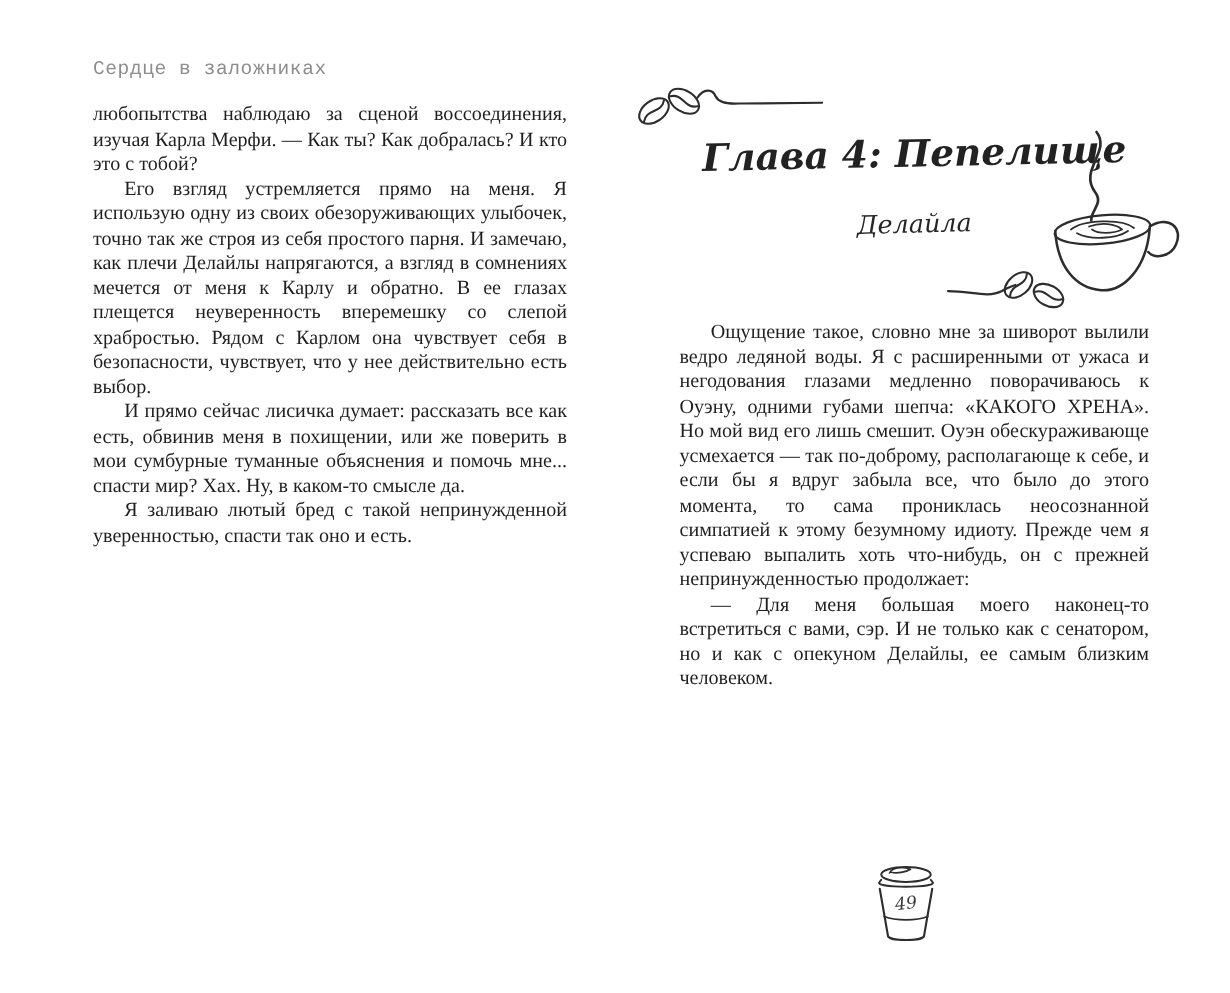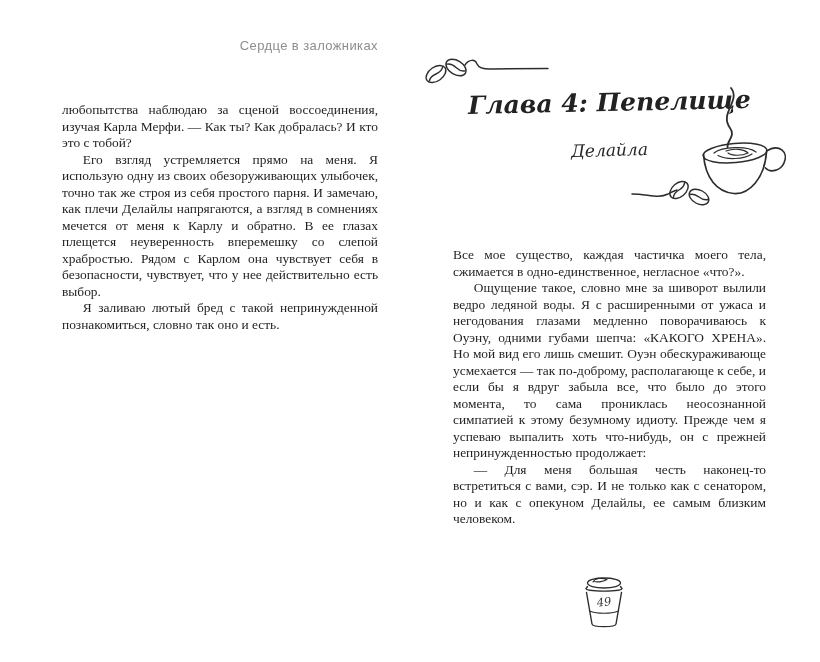--- a/index.html
+++ b/index.html
@@ -7,31 +7,31 @@
     position:relative; width:820px; height:662px; background:#fff;
     font-family:"Liberation Serif", serif; color:var(--text_ink, #1f1f1f);
     overflow:hidden;
   }
   svg.deco { color:var(--line_ink, #2d2d2d); }
   svg.deco * { fill:none; stroke:currentColor; stroke-linecap:round; stroke-linejoin:round; }
 
   
   .running-header {
     position:absolute; left:62px; top:38px; width:316px;
-    text-align:right; font-family:Liberation Sans, sans-serif;
+    text-align:left; font-family:Liberation Mono, monospace;
     font-size:13px; letter-spacing:0.4px; color:var(--header_gray, #8d8d8d);
   }
   .left-text {
     position:absolute; left:62px; top:68px; width:316px;
   }
   .body-text p {
     margin:0; text-align:justify; font-size:13.4px; line-height:16.5px;
     text-indent:1.55em; hyphens:auto; -webkit-hyphens:auto;
   }
-  .body-text p.no-indent { text-indent:0;margin-top:34px; }
+  .body-text p.no-indent { text-indent:0; }
 
   
   .ornament-top { position:absolute; left:419px; top:52px; }
   .chapter-title {
     position:absolute; left:453px; top:88px; width:313px; margin:0;
     text-align:center; font-family:"DejaVu Serif", serif; font-style:italic;
     font-weight:600; font-size:25px; color:#222; transform:rotate(-1.2deg);
   }
   .chapter-subtitle {
     position:absolute; left:453px; top:140px; width:313px;
@@ -52,21 +52,22 @@
 </head>
 <body>
 
 <div class="book" style="--text_ink: #1f1f1f; --line_ink: #2d2d2d; --header_gray: #8d8d8d; --background: #ffffff;">
 
   <header class="running-header">Сердце в заложниках</header>
 
   <div class="left-text body-text" lang="ru">
     <p class="no-indent">любопытства наблюдаю за сценой воссоединения, изучая Карла Мерфи. — Как ты? Как добралась? И кто это с тобой?</p>
     <p>Его взгляд устремляется прямо на меня. Я использую одну из своих обезоруживающих улыбочек, точно так же строя из себя простого парня. И замечаю, как плечи Делайлы напрягаются, а взгляд в сомнениях мечется от меня к Карлу и обратно. В ее глазах плещется неуверенность вперемешку со слепой храбростью. Рядом с Карлом она чувствует себя в безопасности, чувствует, что у нее действительно есть выбор.</p>
-    <p>Я заливаю лютый бред с такой непринужденной познакомиться, словно так оно и есть.</p>
+    <p>И прямо сейчас лисичка думает: рассказать все как есть, обвинив меня в похищении, или же поверить в мои сумбурные туманные объяснения и помочь мне... спасти мир? Хах. Ну, в каком-то смысле да.</p>
+    <p>Я заливаю лютый бред с такой непринужденной уверенностью, спасти так оно и есть.</p>
   </div>
 
   <svg class="deco ornament-top" width="140" height="38" viewBox="0 0 140 38">
     <g transform="translate(17,22) rotate(-35)" stroke-width="1.4">
       <ellipse rx="11" ry="7"></ellipse>
       <path d="M-9.5,2 C-3,-4.5 3,4.5 9.5,-2"></path>
     </g>
     <g transform="translate(37,15.5) rotate(32)" stroke-width="1.4">
       <ellipse rx="11" ry="7"></ellipse>
       <path d="M-9.5,2 C-3,-4.5 3,4.5 9.5,-2"></path>
@@ -96,23 +97,22 @@
     </g>
     <g transform="translate(69,115) rotate(28)" stroke-width="1.4">
       <ellipse rx="10.5" ry="6.8"></ellipse>
       <path d="M-9,2 C-3,-4 3,4 9,-2"></path>
     </g>
 
     <path stroke-width="1.5" d="M2,112 C18,112 28,117 38,112 C41,110 44,109 47,108"></path>
   </svg>
 
   <div class="right-text body-text" lang="ru">
-    <p class="no-indent">Все мое существо, каждая частичка моего тела, сжимается в одно-единственное, негласное «что?».</p>
     <p>Ощущение такое, словно мне за шиворот вылили ведро ледяной воды. Я с расширенными от ужаса и негодования глазами медленно поворачиваюсь к Оуэну, одними губами шепча: «КАКОГО ХРЕНА». Но мой вид его лишь смешит. Оуэн обескураживающе усмехается — так по-доброму, располагающе к себе, и если бы я вдруг забыла все, что было до этого момента, то сама прониклась неосознанной симпатией к этому безумному идиоту. Прежде чем я успеваю выпалить хоть что-нибудь, он с прежней непринужденностью продолжает:</p>
-    <p>— Для меня большая честь наконец-то встретиться с вами, сэр. И не только как с сенатором, но и как с опекуном Делайлы, ее самым близким человеком.</p>
+    <p>— Для меня большая моего наконец-то встретиться с вами, сэр. И не только как с сенатором, но и как с опекуном Делайлы, ее самым близким человеком.</p>
   </div>
 
   <div class="pagenum-cup">
     <svg class="deco" width="52" height="56" viewBox="0 0 52 56">
       <ellipse cx="26" cy="8" rx="16.5" ry="5" stroke-width="1.3"></ellipse>
       <path stroke-width="1.1" d="M15,7 C17,3 24,2.5 29,4.5 C26,6.5 20,7.5 16,6.5"></path>
       <path stroke-width="1.3" d="M9.5,11.5 L8,13.5 C8,17 44,17 44,13.5 L42.5,11.5"></path>
       <path stroke-width="1.4" d="M8.5,17.5 L14,49 C14.5,52.5 37.5,52.5 38,49 L43.5,17.5"></path>
       <path stroke-width="1.2" d="M11.5,36 C19,39 33,39 40.5,36"></path>
     </svg>

